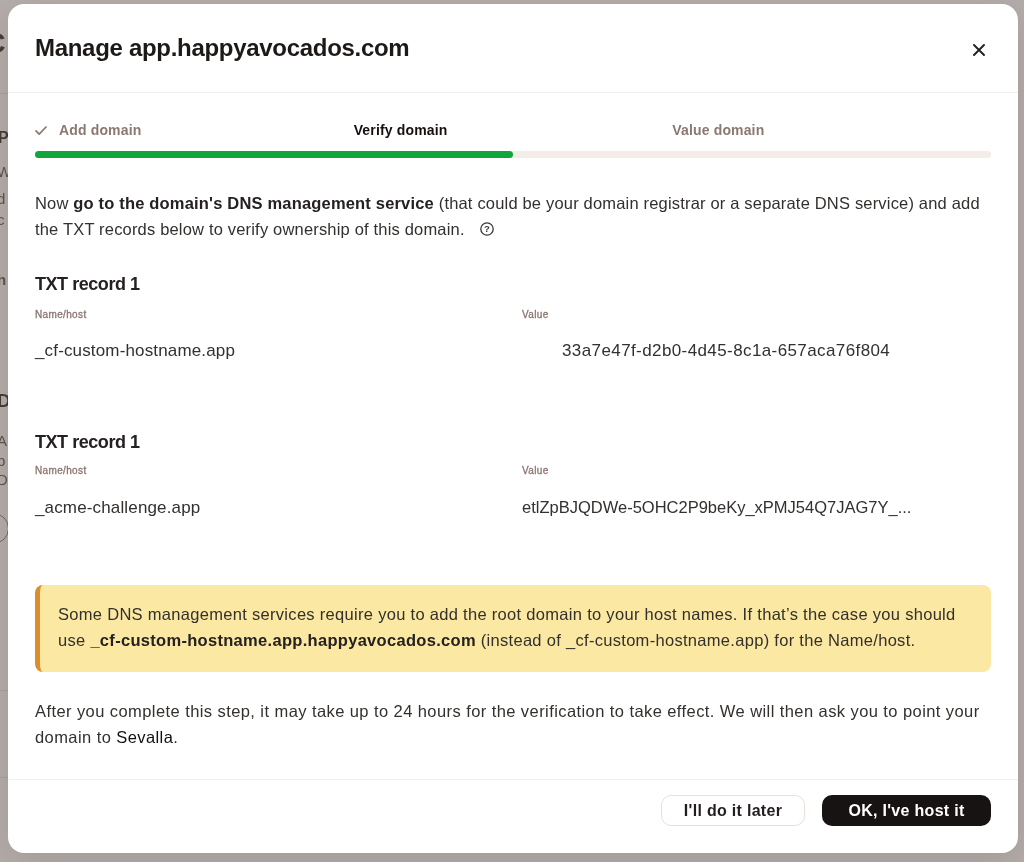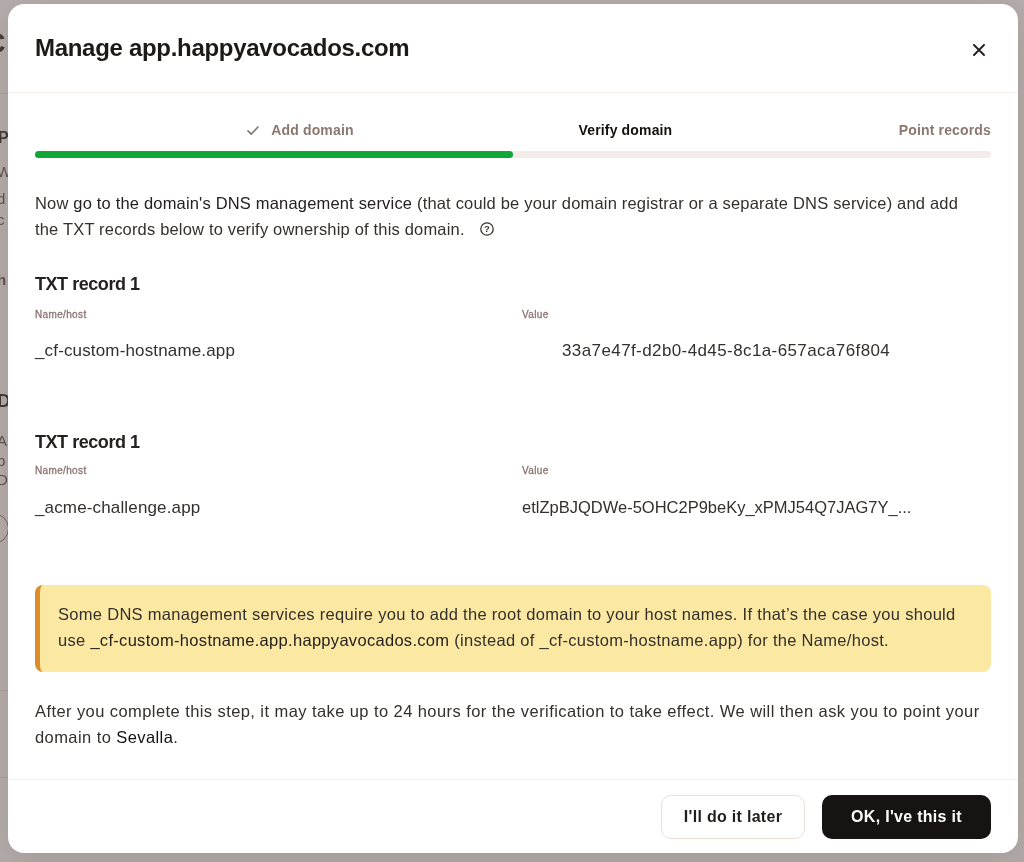--- a/index.html
+++ b/index.html
@@ -17,38 +17,38 @@
     position:absolute; left:8px; top:4px; width:1010px; height:849px;
     background:#fff; border-radius:16px;
     box-shadow:0 10px 36px rgba(40,22,16,0.13);
     padding-left:42px;
   }
   .mhead { position:absolute; left:0; top:0; width:100%; height:89px; border-bottom:1px solid #f5eeeb; }
   .title { position:absolute; left:27px; top:30px; font-size:24px; font-weight:bold; color:#1c1917; letter-spacing:-0.3px; }
   .xbtn { position:absolute; right:33px; top:40px; width:12px; height:12px; }
   .xbtn svg { display:block; }
   .steps { position:absolute; left:27px; top:118px; width:956px; display:flex; }
-  .step { width:33.333%; text-align:right; font-size:14px; letter-spacing:0.15px; font-weight:bold; color:#8b7870; }
+  .step { width:33.333%; text-align:left; font-size:14px; letter-spacing:0.15px; font-weight:bold; color:#8b7870; }
   .step.active { color:#15100e; }
   .step .chk { display:inline-block; vertical-align:-1px; margin-right:12px; }
   .bar { position:absolute; left:27px; top:147px; width:956px; height:7px; border-radius:4px; background:#f4ece8; }
   .fill { width:50%; height:7px; border-radius:4px; background:#10a63a; }
   .intro { position:absolute; left:27px; top:186px; width:980px; font-size:16.5px; letter-spacing:0.18px; line-height:26px; color:#33302d; }
-  b { font-weight:normal; color:#242120;text-align:center; }
+  b { font-weight:bold; color:#242120;text-align:center; }
   .qicon { display:inline-block; vertical-align:-1px; margin-left:11px; }
   .rech { position:absolute; left:27px; font-size:18px; letter-spacing:-0.45px; font-weight:bold; color:#242120; }
   .lbl { position:absolute; font-size:10px; letter-spacing:0.35px; color:#8b7470; -webkit-text-stroke:0.3px #8b7470; }
   .val { position:absolute; font-size:17px; letter-spacing:0.15px; color:#33302d; }
   .c1 { left:27px; }
   .c2 { left:514px; }
   .warn { position:absolute; left:27px; top:581px; width:956px; height:87px; background:#fbe8a2; border-left:5px solid #dd8e2a; border-radius:8px; padding:16px 14px 0 18px; font-size:16.5px; letter-spacing:0.3px; line-height:26px; color:#33302d; }
   .after { position:absolute; left:27px; top:694px; width:985px; font-size:16.5px; letter-spacing:0.42px; line-height:26px; color:#33302d; }
   .after .sev { color:#111; }
   .mfoot { position:absolute; left:0; bottom:0; width:100%; height:74px; border-top:1px solid #f5eeeb; }
-  .btn { position:absolute; top:15px; height:44px; border-radius:10px; font-family:"Liberation Sans",sans-serif; font-size:16px; letter-spacing:0.3px; font-weight:bold; }
+  .btn { position:absolute; top:15px; height:31px; border-radius:10px; font-family:"Liberation Sans",sans-serif; font-size:16px; letter-spacing:0.3px; font-weight:bold; }
   .ghost { right:213px; width:144px; background:#fff; border:1px solid #e9e0db; color:#221e1c; }
   .darkb { right:27px; width:169px; background:#161312; border:none; color:#fff; }
 </style>
 </head>
 <body>
   <div class="bg">
     <div class="bigC">C</div>
     <div class="hr1"></div>
     <div class="hr1" style="top:690px"></div>
     <div class="hr1" style="top:777px"></div>
@@ -71,21 +71,21 @@
         <svg width="12" height="12" viewBox="0 0 12 12">
           <path d="M1 1 L11 11 M11 1 L1 11" stroke="#231f1d" stroke-width="1.9" stroke-linecap="round"></path>
         </svg>
       </div>
     </div>
     <div class="steps">
       <div class="step done"><span class="chk"><svg width="12" height="10" viewBox="0 0 12 10">
             <path d="M1 4.8 L4.2 8.2 L11 1" stroke="#8b7870" stroke-width="1.7" fill="none" stroke-linecap="round" stroke-linejoin="round"></path>
           </svg></span>Add domain</div>
       <div class="step active">Verify domain</div>
-      <div class="step">Point records</div>
+      <div class="step">Value domain</div>
     </div>
     <div class="bar">
       <div class="fill"></div>
     </div>
     <div class="intro">Now <b>go to the domain's DNS management service</b> (that could be your domain registrar or a separate DNS service) and add<br>the TXT records below to verify ownership of this domain. <span class="qicon"><svg width="14" height="14" viewBox="0 0 14 14">
           <circle cx="7" cy="7" r="6.2" stroke="#3b3735" stroke-width="1.3" fill="none"></circle>
           <text x="7" y="10.2" text-anchor="middle" font-size="9.5" font-weight="bold" font-family="Liberation Sans" fill="#3b3735">?</text>
         </svg></span></div>
 
     <div class="rech" style="top:270px">TXT record 1</div>
@@ -99,15 +99,15 @@
     <div class="lbl c2" style="top:461px">Value</div>
     <div class="val c1" style="top:494px">_acme-challenge.app</div>
     <div class="val c2" style="top:494px; font-size:16.5px; letter-spacing:0;">etlZpBJQDWe-5OHC2P9beKy_xPMJ54Q7JAG7Y_...</div>
 
     <div class="warn">Some DNS management services require you to add the root domain to your host names. If that’s the case you should<br>use <b>_cf-custom-hostname.app.happyavocados.com</b> (instead of _cf-custom-hostname.app) for the Name/host.</div>
 
     <div class="after">After you complete this step, it may take up to 24 hours for the verification to take effect. We will then ask you to point your<br>domain to <span class="sev">Sevalla</span>.</div>
 
     <div class="mfoot">
       <button class="btn ghost">I'll do it later</button>
-      <button class="btn darkb">OK, I've this it</button>
+      <button class="btn darkb">OK, I've host it</button>
     </div>
   </div>
 
 </body></html>

